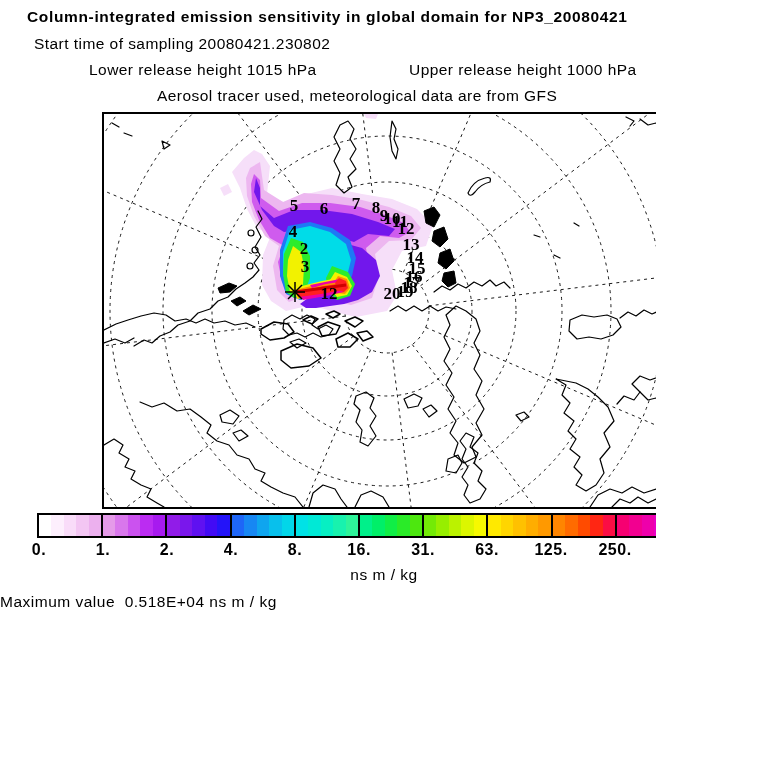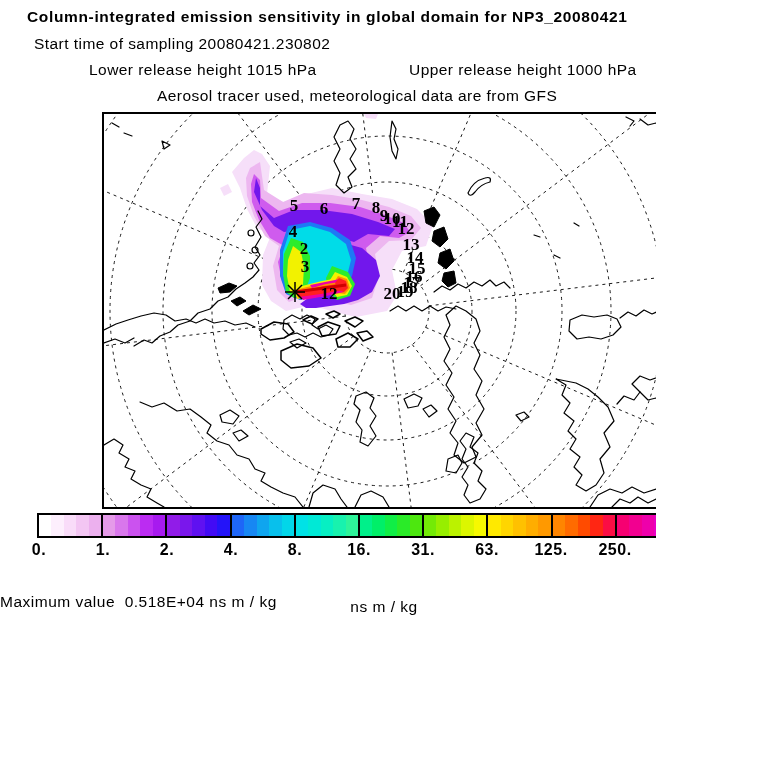--- a/index.html
+++ b/index.html
@@ -8,21 +8,21 @@
   .htxt{position:absolute;font-size:15.5px;letter-spacing:0.45px;white-space:pre;}
   .title{font-weight:bold;letter-spacing:0.65px;}
   .map-frame{position:absolute;left:102px;top:112px;width:557px;height:393px;border:2px solid #000;background:#fff;}
   .map-frame svg{display:block;}
   .colorbar{position:absolute;left:37px;top:513px;width:708px;height:25px;border:2px solid #000;
             box-sizing:border-box;display:flex;}
   .cb-seg{flex:1;border-left:2px solid #000;}
   .cb-seg:first-child{border-left:none;}
   .cb-ticks{position:absolute;left:39px;top:541px;width:704px;height:18px;}
   .cb-tick{position:absolute;transform:translateX(-50%);font-weight:bold;font-size:16px;letter-spacing:0.5px;white-space:nowrap;}
-  .units{position:absolute;left:0;top:598px;width:768px;text-align:center;font-size:15.5px;letter-spacing:0.5px;}
+  .units{position:absolute;left:0;top:566px;width:768px;text-align:center;font-size:15.5px;letter-spacing:0.5px;}
   .maxval{position:absolute;left:0;top:593px;width:768px;text-align:left;font-size:15.5px;letter-spacing:0.5px;white-space:pre;}
   .gratline{stroke:#000;stroke-width:0.9;fill:none;stroke-dasharray:3,4;}
   .coast{stroke:#000;stroke-width:1.2;fill:none;stroke-linejoin:round;stroke-linecap:round;}
   .coastf{stroke:#000;stroke-width:1;fill:#000;stroke-linejoin:round;}
   .traj{font-family:"Liberation Serif",serif;font-weight:bold;font-size:17px;fill:#000;text-anchor:middle;}
 </style>
 </head>
 <body>
 
 <div class="page">

